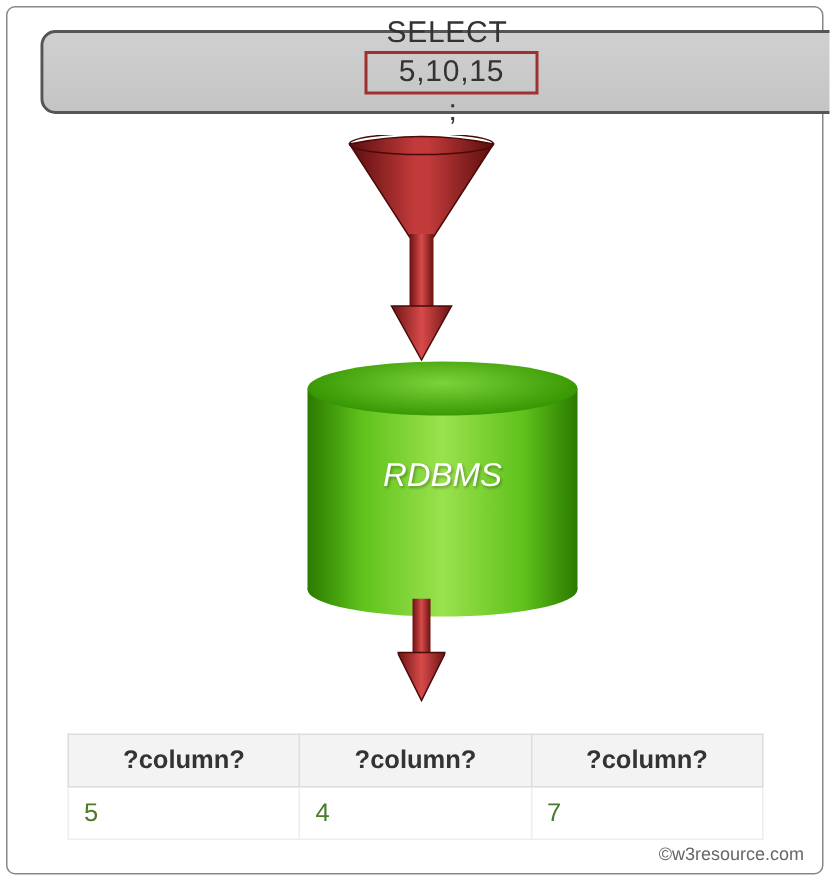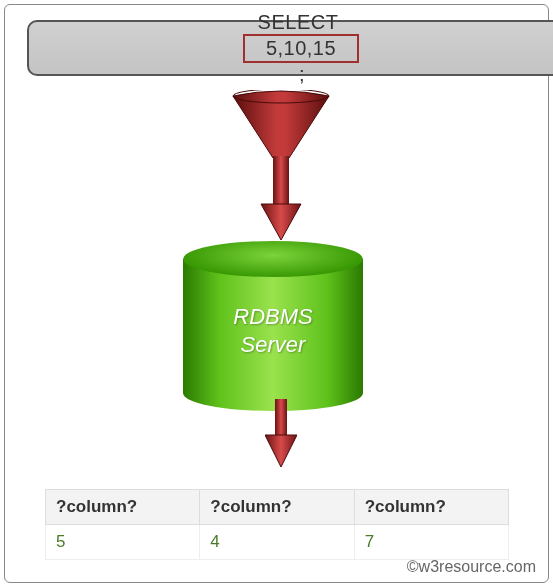--- a/index.html
+++ b/index.html
@@ -43,21 +43,21 @@
   .sql-box .semi { margin-left: 2px; }
   .funnel {
     position: absolute;
     top: 85px;
     left: 226px;
     width: 100px;
   }
   .cylinder-wrap {
     position: absolute;
     top: 236px;
-    left: 178px;
+    left: 200px;
     width: 180px;
     height: 170px;
   }
   .cyl-body {
     position: absolute;
     top: 18px;
     left: 0;
     width: 180px;
     height: 134px;
     background: linear-gradient(90deg, #2a7a00 0%, #5fc21b 20%, #9ae24e 50%, #5fc21b 80%, #2a7a00 100%);
@@ -103,38 +103,38 @@
   }
   .result-table {
     position: absolute;
     top: 484px;
     left: 40px;
     width: 464px;
     border-collapse: collapse;
     font-size: 17px;
   }
   .result-table th {
-    text-align: left;
+    text-align: center;
     background: #f3f3f3;
     border: 1px solid #ddd;
     padding: 7px 10px;
     font-weight: bold;
     color: #333;
   }
   .result-table td {
     border: 1px solid #eee;
     border-top: 1px solid #ddd;
     padding: 7px 10px;
     color: #4a7a2a;
   }
   .attribution {
     position: absolute;
     bottom: 6px;
     right: 12px;
-    font-size: 16px;
+    font-size: 12px;
     color: #666;
     font-family: Arial, sans-serif;
   }
 </style>
 </head>
 <body>
 
 <div class="canvas">
 
   <div class="sql-box">
@@ -168,21 +168,20 @@
       <path d="M 30 114 L 70 114 L 50 150 Z" fill="url(#stemgrad)" stroke="#4a0a0a" stroke-width="1"></path>
     </svg>
   </div>
 
   <div class="cylinder-wrap">
     <div class="cyl-top"></div>
     <div class="cyl-body"></div>
     <div class="cyl-bottom"></div>
     <div class="cyl-label">
       <span>RDBMS</span><br>
-      <span>Server</span>
     </div>
   </div>
 
   <div class="arrow-out">
     <svg width="32" height="70" viewBox="0 0 32 70">
       <defs>
         <linearGradient id="ogrd" x1="0" y1="0" x2="1" y2="0">
           <stop offset="0%" stop-color="#6a1212"></stop>
           <stop offset="50%" stop-color="#d84a4a"></stop>
           <stop offset="100%" stop-color="#6a1212"></stop>

